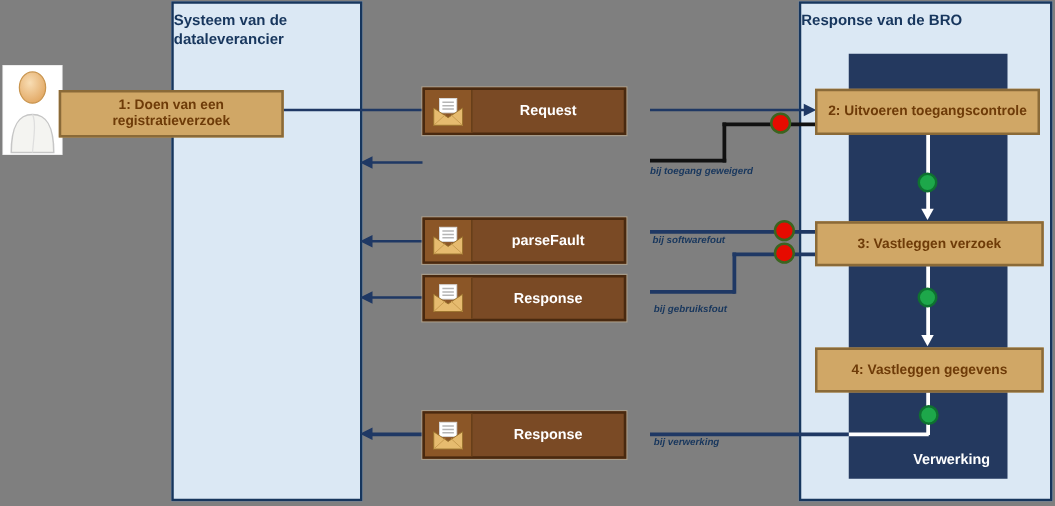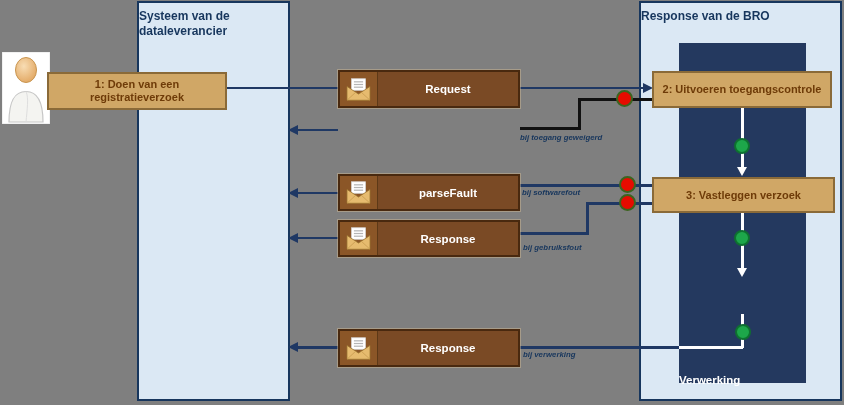--- a/index.html
+++ b/index.html
@@ -5,39 +5,39 @@
   html,body{margin:0;padding:0;background:#7f7f7f;font-family:"Liberation Sans",sans-serif;}
   #stage{position:relative;width:844px;height:405px;background:#7f7f7f;overflow:hidden;}
 
   
   .panel{position:absolute;top:1px;height:400px;background:#dbe8f4;border:2px solid #17365d;z-index:0;box-sizing:border-box;}
   #left-panel{left:137px;width:153px;}
   #right-panel{left:639px;width:203px;}
   .panel-title{position:absolute;width:100%;top:6px;text-align:left;font-weight:bold;
                font-size:12px;line-height:15px;color:#17365d;white-space:pre-line;}
   #inner-panel{position:absolute;left:679px;top:43px;width:127px;height:340px;background:#24395f;z-index:1;}
-  #inner-footer{position:absolute;left:679px;top:362px;width:113px;text-align:left;color:#ffffff;
-                font-weight:bold;font-size:11.5px;z-index:2;margin-top:12px;}
+  #inner-footer{position:absolute;left:679px;top:362px;width:113px;text-align:right;color:#ffffff;
+                font-weight:bold;font-size:11.5px;z-index:2;}
 
   
   .hline,.vline{position:absolute;background:#1f3864;z-index:2;}
   .hline{height:2.5px;}  .vline{width:2.5px;}
   .hline.white,.vline.white{background:#ffffff;}
   .hline.black,.vline.black{background:#111111;}
   .hline.black{height:3px;} .vline.black{width:3px;}
   .arrow{position:absolute;width:0;height:0;z-index:2;}
   .arrow.left{border-top:5.5px solid transparent;border-bottom:5.5px solid transparent;border-right:10px solid #1f3864;}
   .arrow.right{border-top:5.5px solid transparent;border-bottom:5.5px solid transparent;border-left:10px solid #1f3864;}
   .arrow.down-white{border-left:5.5px solid transparent;border-right:5.5px solid transparent;border-top:9px solid #ffffff;}
 
   
   .tan-box{position:absolute;background:#d0a766;border:2px solid #8a6a38;color:#6e3b08;font-weight:bold;
            display:flex;align-items:center;justify-content:center;text-align:center;z-index:3;box-sizing:border-box;
            font-size:11px;line-height:13px;}
-  .msg-box{position:absolute;left:338px;width:182px;background:#7a4a25;border:2px solid #49290f;
+  .msg-box{position:absolute;left:338px;width:163px;background:#7a4a25;border:2px solid #49290f;
            box-shadow:0 0 0 1px rgba(214,191,150,.45);display:flex;align-items:stretch;z-index:3;box-sizing:border-box;}
   .msg-env{width:37px;flex:0 0 37px;background:#8b5627;border-right:1px solid #5d3917;
            display:flex;align-items:center;justify-content:center;}
   .msg-label{flex:1;display:flex;align-items:center;justify-content:center;color:#ffffff;
              font-weight:bold;font-size:11.5px;}
 
   
   .dot{position:absolute;border-radius:50%;box-sizing:border-box;z-index:4;}
   .dot.red{width:17px;height:17px;background:#e60b00;border:2px solid #3c641f;}
   .dot.green{width:16px;height:16px;background:#1da74a;border:2px solid #0e7130;}
@@ -104,20 +104,21 @@
     <rect x="0" y="0" width="48" height="72" fill="#ffffff" stroke="#e3e3e3"></rect>
     <ellipse cx="24" cy="18" rx="10.5" ry="12.5" fill="url(#hg)" stroke="#c9954f" stroke-width="1"></ellipse>
     <path d="M7,70 C7,48 13,39.5 24,39.5 C35,39.5 41,48 41,70 Z" fill="#f4f4f1" stroke="#c6c6c6" stroke-width="1.2"></path>
     <path d="M24,39.5 C27,46 25,58 24,70" fill="none" stroke="#dedede" stroke-width="1"></path>
   </svg>
 
   <div class="tan-box" style="left:47px;top:72px;width:180px;height:38px;white-space:pre-line;">1: Doen van een
 registratieverzoek</div>
   <div class="tan-box" style="left:652px;top:71px;width:180px;height:37px;">2: Uitvoeren toegangscontrole</div>
   <div class="tan-box" style="left:652px;top:177px;width:183px;height:36px;">3: Vastleggen verzoek</div>
+  <div class="tan-box" style="left:652px;top:278px;width:183px;height:36px;">4: Vastleggen gegevens</div>
 
   <div class="msg-box" style="top:70px;height:38px;">
     <div class="msg-env">
       <svg width="27" height="23" viewBox="0 0 34 30">
           <rect x="8" y="1" width="18" height="15" fill="#fff" stroke="#d8d8d8"></rect>
           <line x1="11" y1="5" x2="23" y2="5" stroke="#b5b5b5" stroke-width="1.6"></line>
           <line x1="11" y1="8.5" x2="23" y2="8.5" stroke="#b5b5b5" stroke-width="1.6"></line>
           <line x1="11" y1="12" x2="23" y2="12" stroke="#b5b5b5" stroke-width="1.6"></line>
           <path d="M2,11 L17,21 L32,11 L32,29 L2,29 Z" fill="#e6bb6f" stroke="#9c742f"></path>
           <path d="M2,29 L14,18 M32,29 L20,18" stroke="#c79a4e" fill="none"></path>

